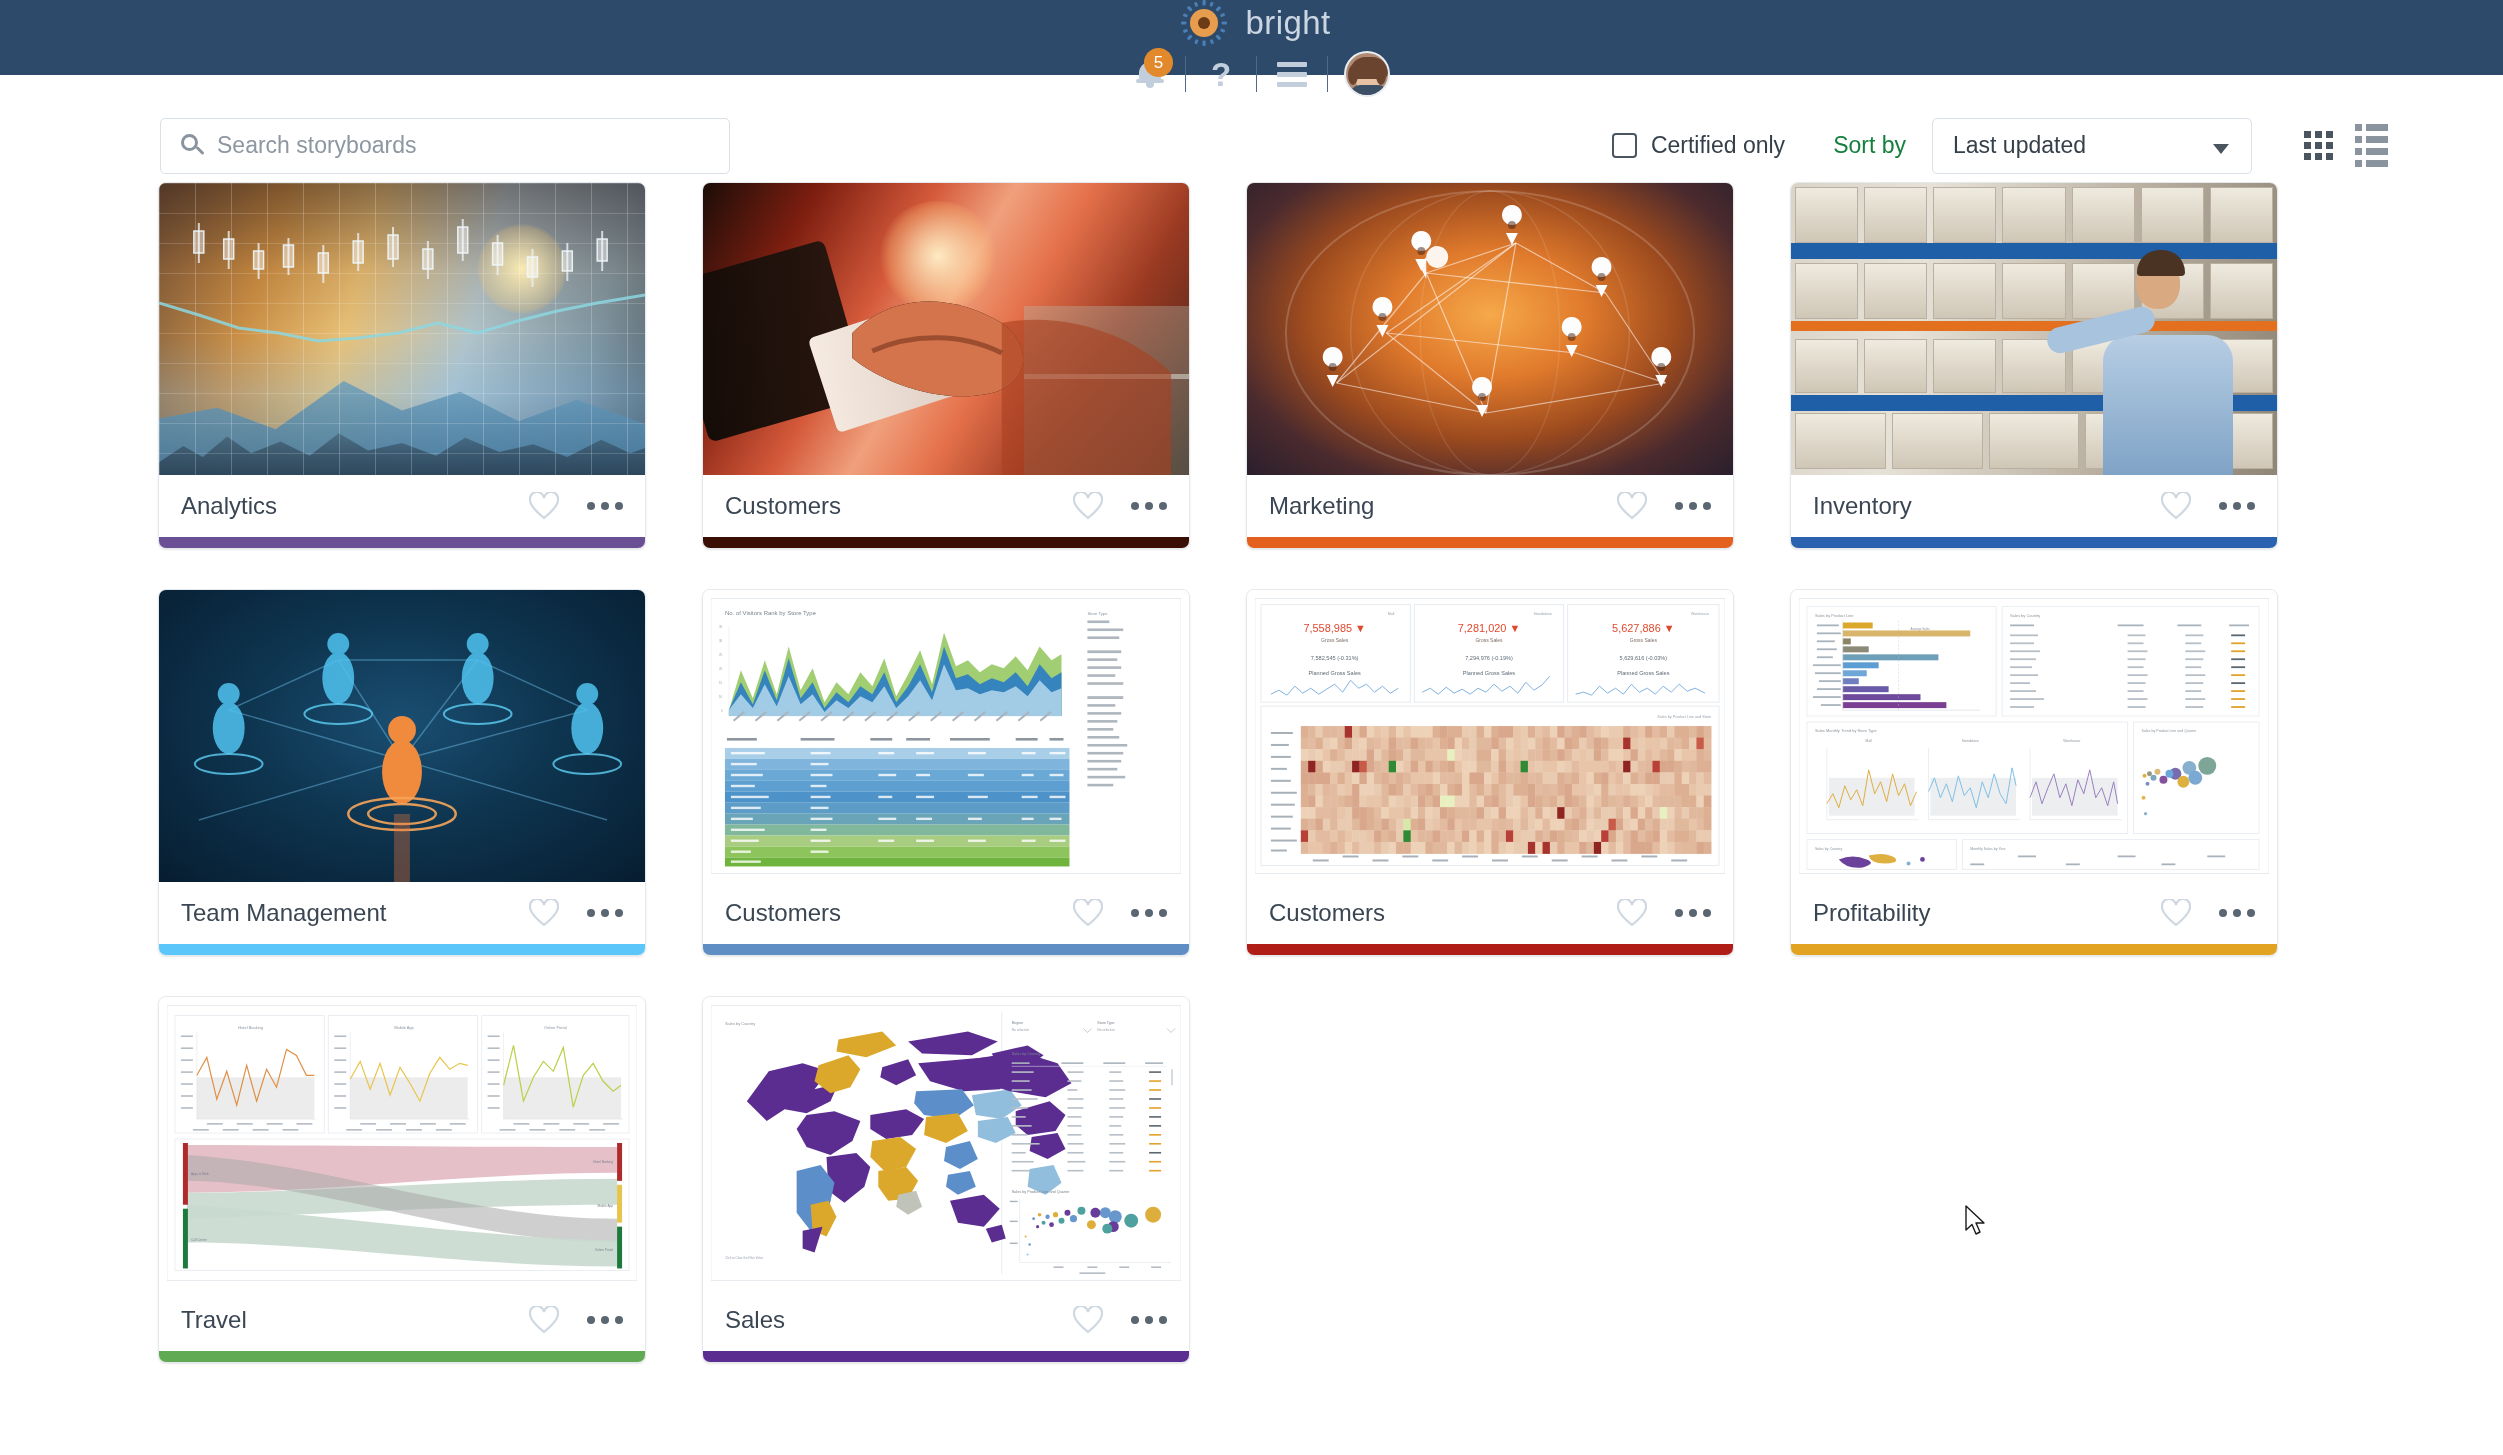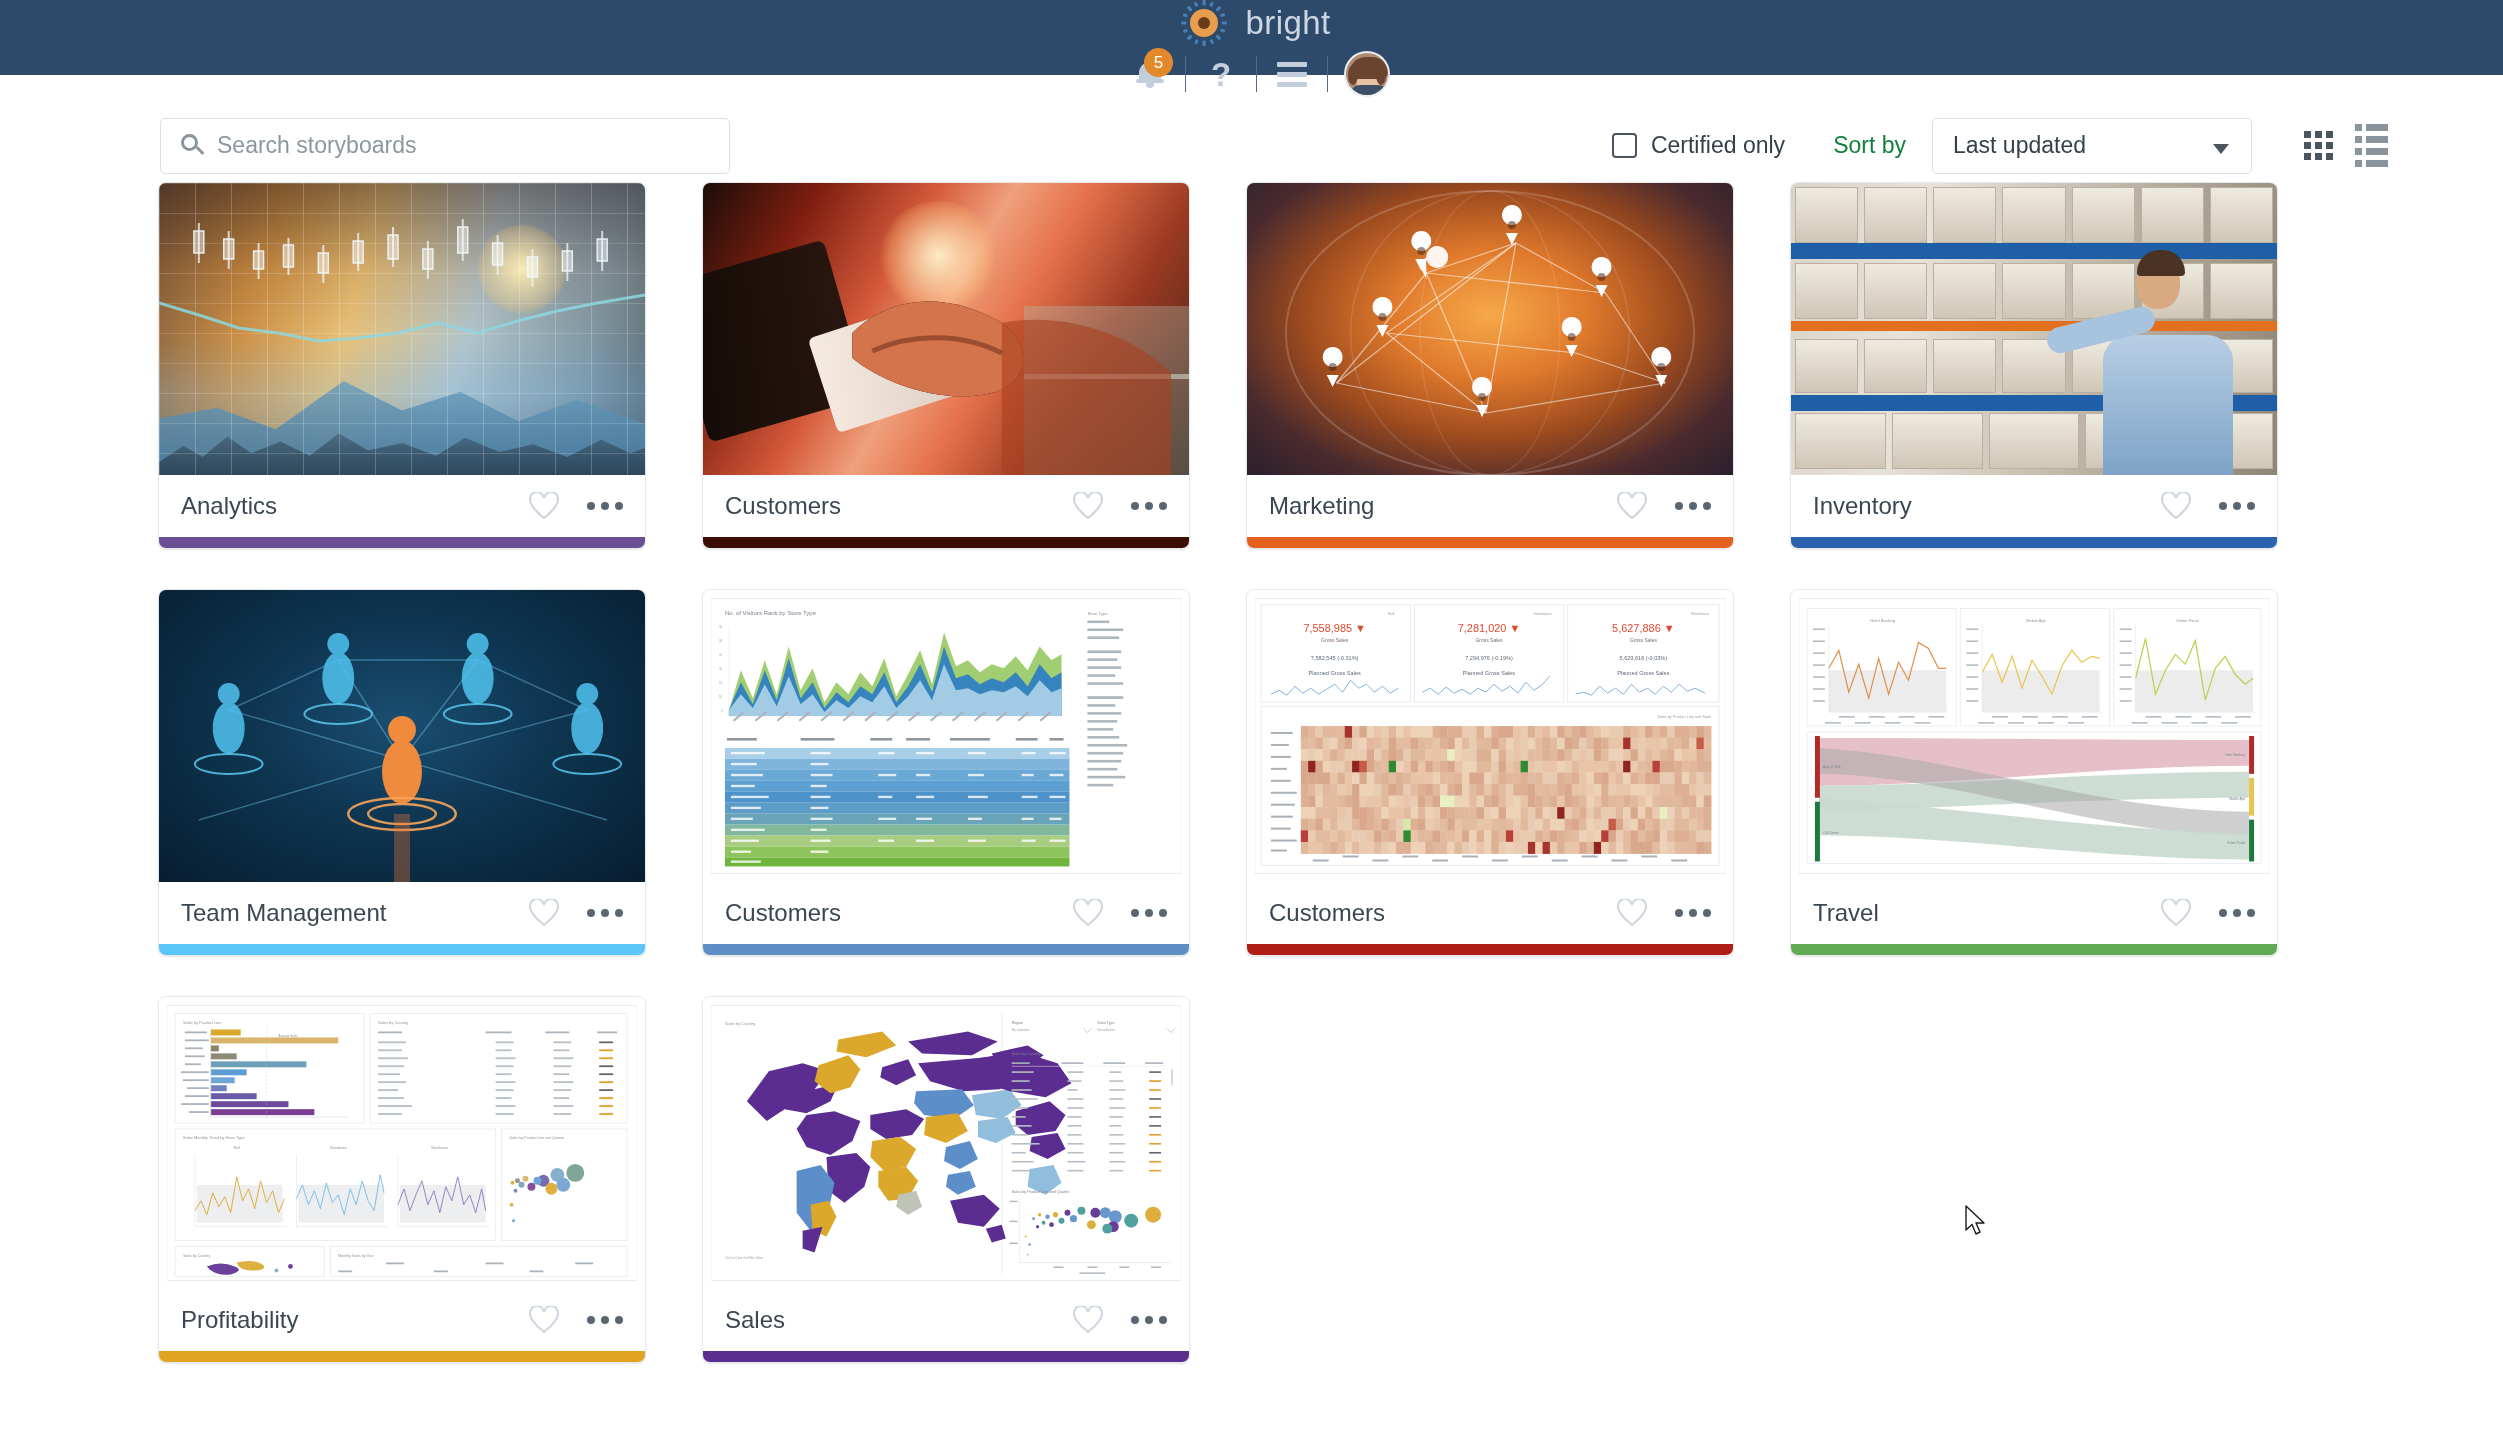--- a/index.html
+++ b/index.html
@@ -1590,130 +1590,20 @@
     </div>
     <div class="accent" style="background:#b01c16"></div>
   </div>
 
   <div class="card">
     <div class="thumb">
       <div class="t-dash">
         <svg viewBox="0 0 472 276">
           <rect x="0" y="0" width="472" height="276" fill="#fff" stroke="#e6ebf0"></rect>
           <g stroke="#eaeef2" fill="none">
-            <rect x="8" y="10" width="150" height="118"></rect>
-            <rect x="162" y="10" width="150" height="118"></rect>
-            <rect x="316" y="10" width="148" height="118"></rect>
-            <rect x="8" y="134" width="456" height="132"></rect>
-          </g>
-          <text x="84" y="24" font-size="4" fill="#8d969f" text-anchor="middle" font-family="Liberation Sans">Hotel Booking</text>
-          <text x="238" y="24" font-size="4" fill="#8d969f" text-anchor="middle" font-family="Liberation Sans">Mobile App</text>
-          <text x="390" y="24" font-size="4" fill="#8d969f" text-anchor="middle" font-family="Liberation Sans">Online Portal</text>
-          <rect x="30" y="72" width="118" height="42" fill="#ececec"></rect>
-          <rect x="184" y="72" width="118" height="42" fill="#ececec"></rect>
-          <rect x="338" y="72" width="118" height="42" fill="#ececec"></rect>
-          <polyline points="30,70 40,52 50,94 60,66 70,100 80,60 90,96 100,64 110,82 120,44 130,50 140,70 148,70" fill="none" stroke="#e08f46" stroke-width="1.2"></polyline>
-          <polyline points="184,74 194,56 204,84 214,58 224,90 234,62 244,78 254,96 264,68 274,52 284,64 294,58 302,60" fill="none" stroke="#e8c44a" stroke-width="1.2"></polyline>
-          <polyline points="338,80 348,40 358,96 368,72 378,56 388,66 398,42 408,102 418,70 428,58 438,76 448,86 456,80" fill="none" stroke="#b9d048" stroke-width="1.2"></polyline>
-          <g stroke="#d3d9df" stroke-width=".4">
-            <line x1="30" y1="26" x2="30" y2="114"></line>
-              <line x1="30" y1="114" x2="150" y2="114"></line>
-            <line x1="184" y1="26" x2="184" y2="114"></line>
-              <line x1="184" y1="114" x2="304" y2="114"></line>
-            <line x1="338" y1="26" x2="338" y2="114"></line>
-              <line x1="338" y1="114" x2="458" y2="114"></line>
-          </g>
-          <g fill="#b4bcc4">
-            <rect x="14" y="30" width="12" height="1.6"></rect>
-              <rect x="14" y="42" width="12" height="1.6"></rect>
-            <rect x="14" y="54" width="12" height="1.6"></rect>
-              <rect x="14" y="66" width="12" height="1.6"></rect>
-            <rect x="14" y="78" width="12" height="1.6"></rect>
-              <rect x="14" y="90" width="12" height="1.6"></rect>
-            <rect x="14" y="102" width="12" height="1.6"></rect>
-            <rect x="168" y="30" width="12" height="1.6"></rect>
-              <rect x="168" y="42" width="12" height="1.6"></rect>
-            <rect x="168" y="54" width="12" height="1.6"></rect>
-              <rect x="168" y="66" width="12" height="1.6"></rect>
-            <rect x="168" y="78" width="12" height="1.6"></rect>
-              <rect x="168" y="90" width="12" height="1.6"></rect>
-            <rect x="168" y="102" width="12" height="1.6"></rect>
-            <rect x="322" y="30" width="12" height="1.6"></rect>
-              <rect x="322" y="42" width="12" height="1.6"></rect>
-            <rect x="322" y="54" width="12" height="1.6"></rect>
-              <rect x="322" y="66" width="12" height="1.6"></rect>
-            <rect x="322" y="78" width="12" height="1.6"></rect>
-              <rect x="322" y="90" width="12" height="1.6"></rect>
-            <rect x="322" y="102" width="12" height="1.6"></rect>
-          </g>
-          <g fill="#b4bcc4">
-            <rect x="40" y="118" width="16" height="1.6"></rect>
-              <rect x="70" y="118" width="16" height="1.6"></rect>
-            <rect x="100" y="118" width="16" height="1.6"></rect>
-              <rect x="130" y="118" width="16" height="1.6"></rect>
-            <rect x="194" y="118" width="16" height="1.6"></rect>
-              <rect x="224" y="118" width="16" height="1.6"></rect>
-            <rect x="254" y="118" width="16" height="1.6"></rect>
-              <rect x="284" y="118" width="16" height="1.6"></rect>
-            <rect x="348" y="118" width="16" height="1.6"></rect>
-              <rect x="378" y="118" width="16" height="1.6"></rect>
-            <rect x="408" y="118" width="16" height="1.6"></rect>
-              <rect x="438" y="118" width="16" height="1.6"></rect>
-            <rect x="26" y="124" width="16" height="1.6"></rect>
-              <rect x="56" y="124" width="16" height="1.6"></rect>
-            <rect x="86" y="124" width="16" height="1.6"></rect>
-              <rect x="116" y="124" width="16" height="1.6"></rect>
-            <rect x="180" y="124" width="16" height="1.6"></rect>
-              <rect x="210" y="124" width="16" height="1.6"></rect>
-            <rect x="240" y="124" width="16" height="1.6"></rect>
-              <rect x="270" y="124" width="16" height="1.6"></rect>
-            <rect x="334" y="124" width="16" height="1.6"></rect>
-              <rect x="364" y="124" width="16" height="1.6"></rect>
-            <rect x="394" y="124" width="16" height="1.6"></rect>
-              <rect x="424" y="124" width="16" height="1.6"></rect>
-          </g>
-          <path d="M20,140 C 160,140 300,142 452,142 L452,168 C 300,168 160,188 20,188 Z" fill="#e3b9c3" opacity=".9"></path>
-          <path d="M20,188 C 160,188 300,174 452,174 L452,200 C 300,200 160,210 20,214 Z" fill="#c9d9cf" opacity=".9"></path>
-          <path d="M20,150 C 160,158 300,214 452,214 L452,238 C 300,238 160,178 20,176 Z" fill="#a8a8a8" opacity=".55"></path>
-          <path d="M20,200 C 160,210 300,232 452,236 L452,262 C 300,262 160,238 20,238 Z" fill="#c9d9cf" opacity=".9"></path>
-          <rect x="16" y="138" width="5" height="62" fill="#b02a2a"></rect>
-          <rect x="16" y="204" width="5" height="60" fill="#1e7a3c"></rect>
-          <rect x="452" y="138" width="5" height="38" fill="#b02a2a"></rect>
-          <rect x="452" y="180" width="5" height="38" fill="#e8c44a"></rect>
-          <rect x="452" y="222" width="5" height="42" fill="#1e7a3c"></rect>
-          <g fill="#7d858d" font-size="3.2" font-family="Liberation Sans">
-            <text x="24" y="170">Apps &amp; Web</text>
-            <text x="24" y="236">Call Center</text>
-            <text x="448" y="158" text-anchor="end">Hotel Booking</text>
-            <text x="448" y="202" text-anchor="end">Mobile App</text>
-            <text x="448" y="246" text-anchor="end">Online Portal</text>
-          </g>
-        </svg>
-      </div>
-    </div>
-    <div class="card-footer">
-      <div class="card-title">Travel</div>
-      <svg class="heart" viewBox="0 0 30 28">
-        <path d="M15 26 C 4 17, 1 11, 1 8 A 7 7 0 0 1 15 6 A 7 7 0 0 1 29 8 C 29 11, 26 17, 15 26 Z" fill="none" stroke="#cfd8e0" stroke-width="2.2"></path>
-      </svg>
-      <div class="dots">
-          <i></i>
-          <i></i>
-          <i></i>
-        </div>
-    </div>
-    <div class="accent" style="background:#5faa52"></div>
-  </div>
-
-  <div class="card">
-    <div class="thumb">
-      <div class="t-dash">
-        <svg viewBox="0 0 472 276">
-          <rect x="0" y="0" width="472" height="276" fill="#fff" stroke="#e6ebf0"></rect>
-          <g stroke="#eaeef2" fill="none">
             <rect x="8" y="8" width="190" height="110"></rect>
               <rect x="204" y="8" width="258" height="110"></rect>
             <rect x="8" y="124" width="322" height="112"></rect>
               <rect x="336" y="124" width="126" height="112"></rect>
             <rect x="8" y="242" width="150" height="30"></rect>
               <rect x="164" y="242" width="298" height="30"></rect>
           </g>
           <text x="16" y="18" font-size="4" fill="#8d969f" font-family="Liberation Sans">Sales by Product Line</text>
           <g>
             <rect x="44" y="24" width="30" height="6" fill="#dba82c"></rect>
@@ -1857,20 +1747,130 @@
       <svg class="heart" viewBox="0 0 30 28">
         <path d="M15 26 C 4 17, 1 11, 1 8 A 7 7 0 0 1 15 6 A 7 7 0 0 1 29 8 C 29 11, 26 17, 15 26 Z" fill="none" stroke="#cfd8e0" stroke-width="2.2"></path>
       </svg>
       <div class="dots">
           <i></i>
           <i></i>
           <i></i>
         </div>
     </div>
     <div class="accent" style="background:#e2a222"></div>
+  </div>
+
+  <div class="card">
+    <div class="thumb">
+      <div class="t-dash">
+        <svg viewBox="0 0 472 276">
+          <rect x="0" y="0" width="472" height="276" fill="#fff" stroke="#e6ebf0"></rect>
+          <g stroke="#eaeef2" fill="none">
+            <rect x="8" y="10" width="150" height="118"></rect>
+            <rect x="162" y="10" width="150" height="118"></rect>
+            <rect x="316" y="10" width="148" height="118"></rect>
+            <rect x="8" y="134" width="456" height="132"></rect>
+          </g>
+          <text x="84" y="24" font-size="4" fill="#8d969f" text-anchor="middle" font-family="Liberation Sans">Hotel Booking</text>
+          <text x="238" y="24" font-size="4" fill="#8d969f" text-anchor="middle" font-family="Liberation Sans">Mobile App</text>
+          <text x="390" y="24" font-size="4" fill="#8d969f" text-anchor="middle" font-family="Liberation Sans">Online Portal</text>
+          <rect x="30" y="72" width="118" height="42" fill="#ececec"></rect>
+          <rect x="184" y="72" width="118" height="42" fill="#ececec"></rect>
+          <rect x="338" y="72" width="118" height="42" fill="#ececec"></rect>
+          <polyline points="30,70 40,52 50,94 60,66 70,100 80,60 90,96 100,64 110,82 120,44 130,50 140,70 148,70" fill="none" stroke="#e08f46" stroke-width="1.2"></polyline>
+          <polyline points="184,74 194,56 204,84 214,58 224,90 234,62 244,78 254,96 264,68 274,52 284,64 294,58 302,60" fill="none" stroke="#e8c44a" stroke-width="1.2"></polyline>
+          <polyline points="338,80 348,40 358,96 368,72 378,56 388,66 398,42 408,102 418,70 428,58 438,76 448,86 456,80" fill="none" stroke="#b9d048" stroke-width="1.2"></polyline>
+          <g stroke="#d3d9df" stroke-width=".4">
+            <line x1="30" y1="26" x2="30" y2="114"></line>
+              <line x1="30" y1="114" x2="150" y2="114"></line>
+            <line x1="184" y1="26" x2="184" y2="114"></line>
+              <line x1="184" y1="114" x2="304" y2="114"></line>
+            <line x1="338" y1="26" x2="338" y2="114"></line>
+              <line x1="338" y1="114" x2="458" y2="114"></line>
+          </g>
+          <g fill="#b4bcc4">
+            <rect x="14" y="30" width="12" height="1.6"></rect>
+              <rect x="14" y="42" width="12" height="1.6"></rect>
+            <rect x="14" y="54" width="12" height="1.6"></rect>
+              <rect x="14" y="66" width="12" height="1.6"></rect>
+            <rect x="14" y="78" width="12" height="1.6"></rect>
+              <rect x="14" y="90" width="12" height="1.6"></rect>
+            <rect x="14" y="102" width="12" height="1.6"></rect>
+            <rect x="168" y="30" width="12" height="1.6"></rect>
+              <rect x="168" y="42" width="12" height="1.6"></rect>
+            <rect x="168" y="54" width="12" height="1.6"></rect>
+              <rect x="168" y="66" width="12" height="1.6"></rect>
+            <rect x="168" y="78" width="12" height="1.6"></rect>
+              <rect x="168" y="90" width="12" height="1.6"></rect>
+            <rect x="168" y="102" width="12" height="1.6"></rect>
+            <rect x="322" y="30" width="12" height="1.6"></rect>
+              <rect x="322" y="42" width="12" height="1.6"></rect>
+            <rect x="322" y="54" width="12" height="1.6"></rect>
+              <rect x="322" y="66" width="12" height="1.6"></rect>
+            <rect x="322" y="78" width="12" height="1.6"></rect>
+              <rect x="322" y="90" width="12" height="1.6"></rect>
+            <rect x="322" y="102" width="12" height="1.6"></rect>
+          </g>
+          <g fill="#b4bcc4">
+            <rect x="40" y="118" width="16" height="1.6"></rect>
+              <rect x="70" y="118" width="16" height="1.6"></rect>
+            <rect x="100" y="118" width="16" height="1.6"></rect>
+              <rect x="130" y="118" width="16" height="1.6"></rect>
+            <rect x="194" y="118" width="16" height="1.6"></rect>
+              <rect x="224" y="118" width="16" height="1.6"></rect>
+            <rect x="254" y="118" width="16" height="1.6"></rect>
+              <rect x="284" y="118" width="16" height="1.6"></rect>
+            <rect x="348" y="118" width="16" height="1.6"></rect>
+              <rect x="378" y="118" width="16" height="1.6"></rect>
+            <rect x="408" y="118" width="16" height="1.6"></rect>
+              <rect x="438" y="118" width="16" height="1.6"></rect>
+            <rect x="26" y="124" width="16" height="1.6"></rect>
+              <rect x="56" y="124" width="16" height="1.6"></rect>
+            <rect x="86" y="124" width="16" height="1.6"></rect>
+              <rect x="116" y="124" width="16" height="1.6"></rect>
+            <rect x="180" y="124" width="16" height="1.6"></rect>
+              <rect x="210" y="124" width="16" height="1.6"></rect>
+            <rect x="240" y="124" width="16" height="1.6"></rect>
+              <rect x="270" y="124" width="16" height="1.6"></rect>
+            <rect x="334" y="124" width="16" height="1.6"></rect>
+              <rect x="364" y="124" width="16" height="1.6"></rect>
+            <rect x="394" y="124" width="16" height="1.6"></rect>
+              <rect x="424" y="124" width="16" height="1.6"></rect>
+          </g>
+          <path d="M20,140 C 160,140 300,142 452,142 L452,168 C 300,168 160,188 20,188 Z" fill="#e3b9c3" opacity=".9"></path>
+          <path d="M20,188 C 160,188 300,174 452,174 L452,200 C 300,200 160,210 20,214 Z" fill="#c9d9cf" opacity=".9"></path>
+          <path d="M20,150 C 160,158 300,214 452,214 L452,238 C 300,238 160,178 20,176 Z" fill="#a8a8a8" opacity=".55"></path>
+          <path d="M20,200 C 160,210 300,232 452,236 L452,262 C 300,262 160,238 20,238 Z" fill="#c9d9cf" opacity=".9"></path>
+          <rect x="16" y="138" width="5" height="62" fill="#b02a2a"></rect>
+          <rect x="16" y="204" width="5" height="60" fill="#1e7a3c"></rect>
+          <rect x="452" y="138" width="5" height="38" fill="#b02a2a"></rect>
+          <rect x="452" y="180" width="5" height="38" fill="#e8c44a"></rect>
+          <rect x="452" y="222" width="5" height="42" fill="#1e7a3c"></rect>
+          <g fill="#7d858d" font-size="3.2" font-family="Liberation Sans">
+            <text x="24" y="170">Apps &amp; Web</text>
+            <text x="24" y="236">Call Center</text>
+            <text x="448" y="158" text-anchor="end">Hotel Booking</text>
+            <text x="448" y="202" text-anchor="end">Mobile App</text>
+            <text x="448" y="246" text-anchor="end">Online Portal</text>
+          </g>
+        </svg>
+      </div>
+    </div>
+    <div class="card-footer">
+      <div class="card-title">Travel</div>
+      <svg class="heart" viewBox="0 0 30 28">
+        <path d="M15 26 C 4 17, 1 11, 1 8 A 7 7 0 0 1 15 6 A 7 7 0 0 1 29 8 C 29 11, 26 17, 15 26 Z" fill="none" stroke="#cfd8e0" stroke-width="2.2"></path>
+      </svg>
+      <div class="dots">
+          <i></i>
+          <i></i>
+          <i></i>
+        </div>
+    </div>
+    <div class="accent" style="background:#5faa52"></div>
   </div>
 
   <div class="card">
     <div class="thumb">
       <div class="t-dash">
         <svg viewBox="0 0 472 276">
           <rect x="0" y="0" width="472" height="276" fill="#fff" stroke="#e6ebf0"></rect>
           <line x1="292" y1="6" x2="292" y2="270" stroke="#eaeef2"></line>
           <text x="14" y="20" font-size="4" fill="#8d969f" font-family="Liberation Sans">Sales by Country</text>
 

